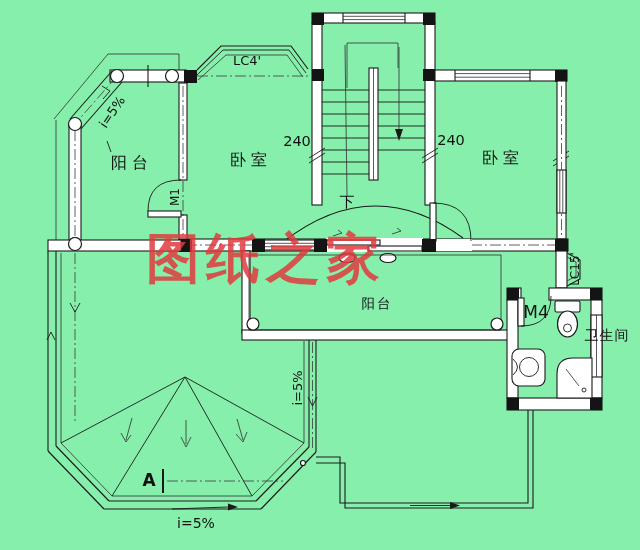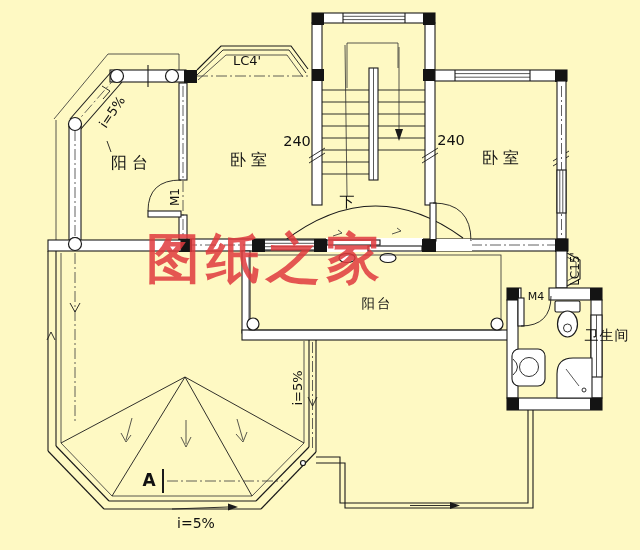--- a/index.html
+++ b/index.html
@@ -1,16 +1,16 @@
 <!DOCTYPE html>
 <html><head>
 <meta charset="utf-8">
 <style>
   html,body{margin:0;padding:0;background:#fff;}
-  .canvas{position:relative;width:640px;height:550px;background:#fef9c3;overflow:hidden;
+  .canvas{position:relative;width:640px;height:550px;background:#86efac;overflow:hidden;
           font-family:"DejaVu Sans","Liberation Sans",sans-serif;}
   svg{position:absolute;left:0;top:0;}
   .lbl{position:absolute;color:#111;white-space:nowrap;transform:translate(-50%,-50%);
        font-family:"DejaVu Sans","Liberation Sans",sans-serif;}
   .rot90{transform:translate(-50%,-50%) rotate(-90deg);}
   .rot56{transform:translate(-50%,-50%) rotate(-56deg);}
   .watermark{position:absolute;left:146px;top:232px;font-size:54px;font-weight:600;
              letter-spacing:6px;color:rgba(223,57,61,0.85);line-height:1;z-index:5;}
   
   .w{fill:#fff;stroke:#1a1a1a;stroke-width:1.1;}
@@ -244,21 +244,21 @@
 <div class="lbl" style="left:247px;top:60px;font-size:13px;">LC4'</div>
 <div class="lbl rot56" style="left:112px;top:112px;font-size:13px;">i=5%</div>
 <div class="lbl" style="left:132px;top:163px;font-size:16px;letter-spacing:5px;">阳台</div>
 <div class="lbl" style="left:251px;top:160px;font-size:16px;letter-spacing:5px;">卧室</div>
 <div class="lbl rot90" style="left:175px;top:197px;font-size:12px;">M1</div>
 <div class="lbl" style="left:297px;top:141px;font-size:14.5px;">240</div>
 <div class="lbl" style="left:451px;top:140px;font-size:14.5px;">240</div>
 <div class="lbl" style="left:347px;top:202px;font-size:15px;">下</div>
 <div class="lbl" style="left:503px;top:158px;font-size:16px;letter-spacing:5px;">卧室</div>
 <div class="lbl rot90" style="left:575px;top:269px;font-size:12px;">LC15'</div>
-<div class="lbl" style="left:536px;top:296px;font-size:11px;">M4</div>
+<div class="lbl" style="left:536px;top:312px;font-size:17px;">M4</div>
 <div class="lbl" style="left:568px;top:336px;font-size:14px;letter-spacing:1px;margin-left:39px;">卫生间</div>
 <div class="lbl" style="left:377px;top:304px;font-size:13.5px;letter-spacing:2px;">阳台</div>
 <div class="lbl rot90" style="left:297px;top:388px;font-size:13px;">i=5%</div>
 <div class="lbl" style="left:149px;top:480px;font-size:17px;font-weight:bold;">A</div>
 <div class="lbl" style="left:196px;top:523px;font-size:14px;">i=5%</div>
 
 <div class="watermark">图纸之家</div>
 
 </div>
 

